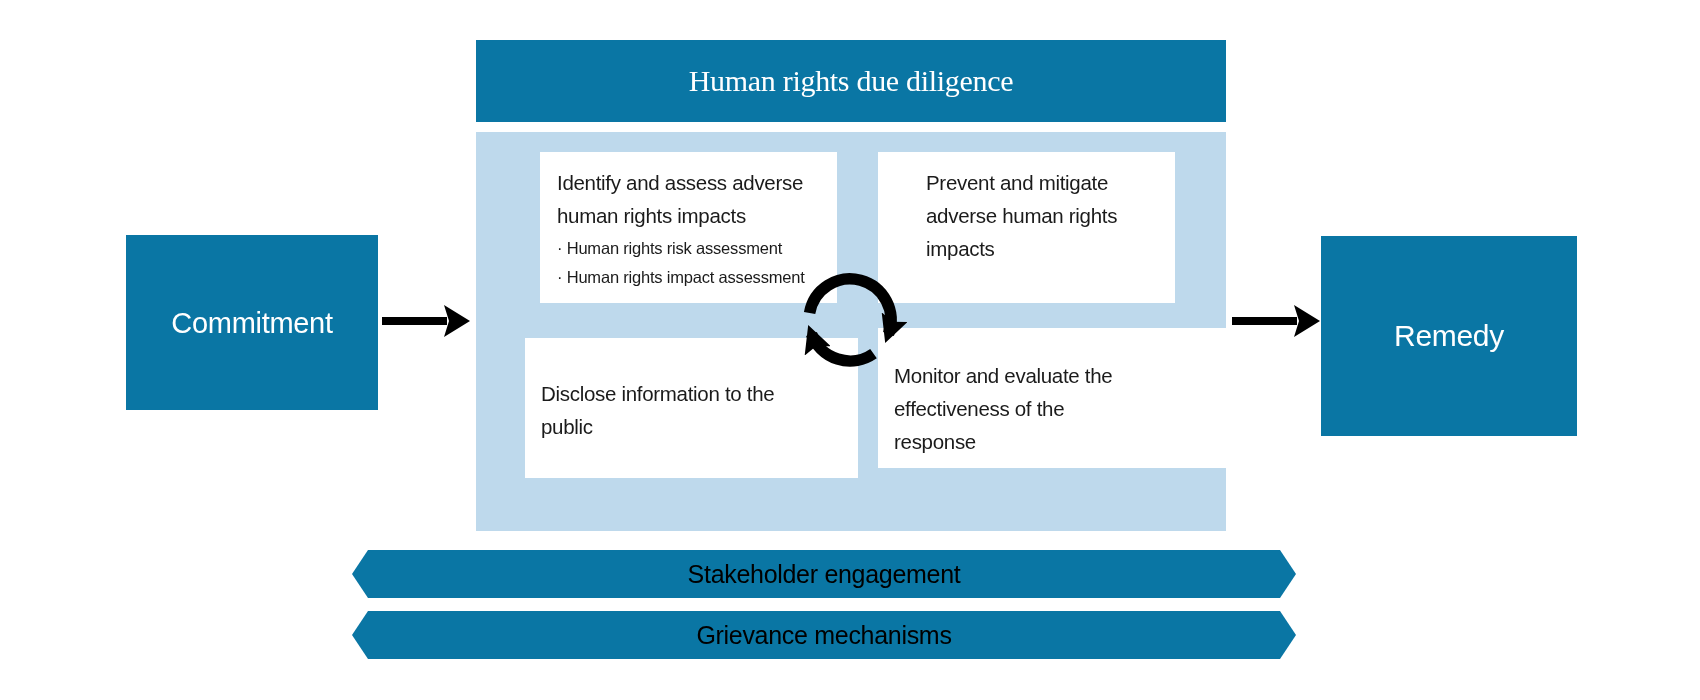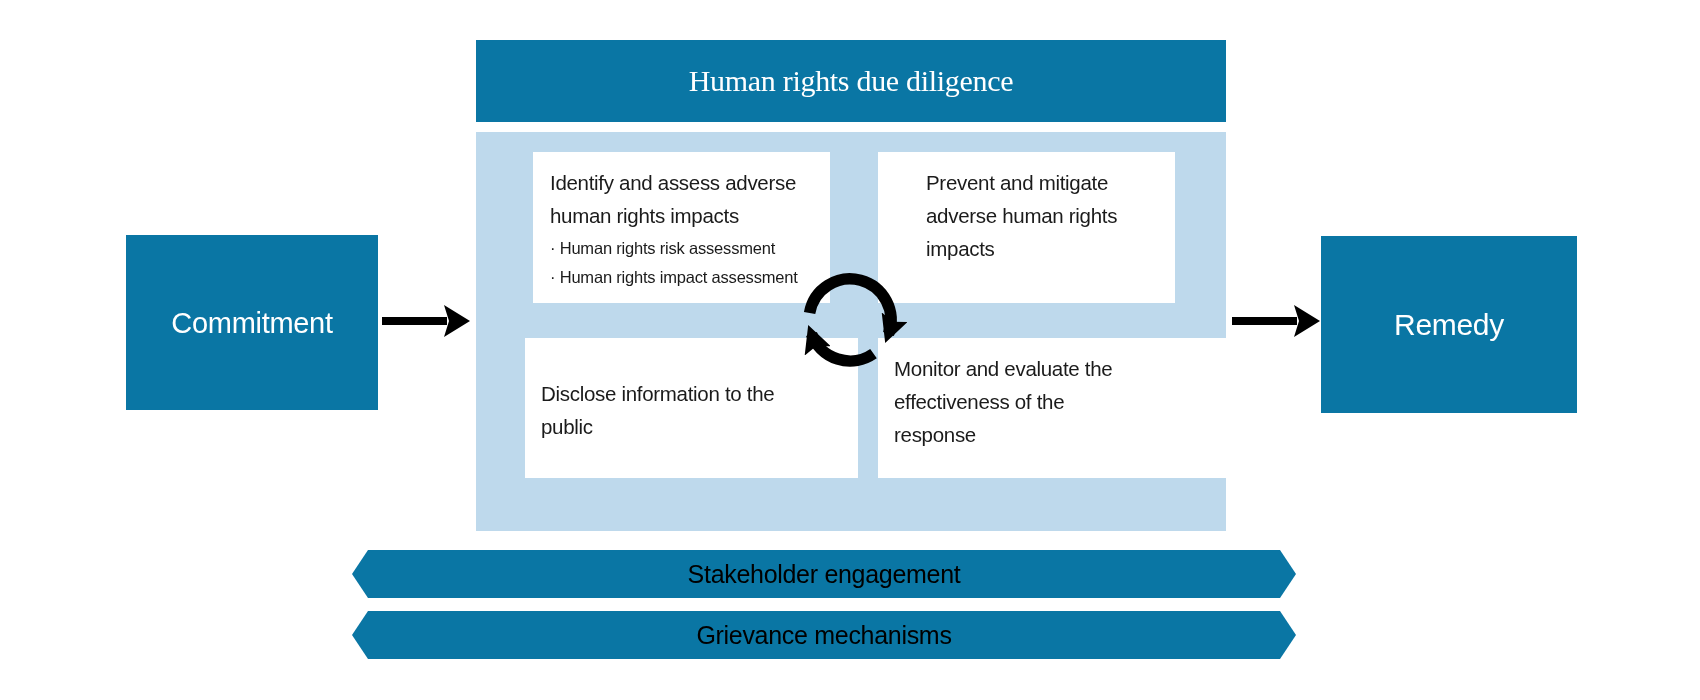--- a/index.html
+++ b/index.html
@@ -9,43 +9,43 @@
 
   
   .hdd-header{left:476px;top:40px;width:750px;height:82px;background:#0a76a4;
     display:flex;align-items:center;justify-content:center;}
   .hdd-header .title{color:#ffffff;font-size:30px;letter-spacing:-0.3px;font-weight:400;font-family:Liberation Serif, serif;}
 
   
   .hdd-body{left:476px;top:132px;width:750px;height:399px;background:#bed9ec;}
 
   .card{position:absolute;background:#ffffff;box-sizing:border-box;padding:14px 8px 10px 16px;}
-  .card-tl{left:57px;top:20px;width:297px;height:151px;padding-left:17px;}
+  .card-tl{left:64px;top:20px;width:297px;height:151px;padding-left:17px;}
   .card-tr{left:402px;top:20px;width:297px;height:151px;padding-left:48px;}
   .card-bl{left:49px;top:206px;width:333px;height:140px;display:flex;align-items:center;}
-  .card-br{left:402px;top:206px;width:353px;height:140px;display:flex;align-items:flex-start;}
+  .card-br{left:402px;top:196px;width:353px;height:140px;display:flex;align-items:flex-end;}
   .card-title{font-size:20.5px;line-height:33px;letter-spacing:-0.3px;color:#1b1b1b;}
   .card-tl .card-title{max-width:278px;}
   .card-tr .card-title{max-width:225px;}
   .card-bl .card-title{max-width:272px;}
   .card-br .card-title{max-width:245px;}
   .card-bullets{margin-top:2px;}
   .bullet{font-size:16.5px;line-height:29px;letter-spacing:-0.2px;color:#1b1b1b;}
 
   
   .cycle{left:788px;top:258px;width:124px;height:124px;z-index:5;}
 
   
   .commit-box{left:126px;top:235px;width:252px;height:175px;background:#0a76a4;
     display:flex;flex-direction:column;align-items:center;justify-content:center;text-align:center;}
   .commit-title{color:#ffffff;font-size:29px;line-height:38px;letter-spacing:-0.3px;}
   .commit-sub{color:#ffffff;font-size:22px;margin-top:12px;letter-spacing:-0.3px;}
 
   
-  .remedy-box{left:1321px;top:236px;width:256px;height:177px;background:#0a76a4;
+  .remedy-box{left:1321px;top:236px;width:256px;height:200px;background:#0a76a4;
     display:flex;align-items:center;justify-content:center;}
   .remedy-box .title{color:#ffffff;font-size:30px;letter-spacing:-0.3px;}
 
   .flow-arrow{width:88px;height:36px;}
   .arrow-left{left:382px;top:303px;}
   .arrow-right{left:1232px;top:303px;}
 
   
   .banner{left:352px;width:944px;height:48px;background:#0a76a4;
     clip-path:polygon(16px 0%, calc(100% - 16px) 0%, 100% 50%, calc(100% - 16px) 100%, 16px 100%, 0% 50%);

